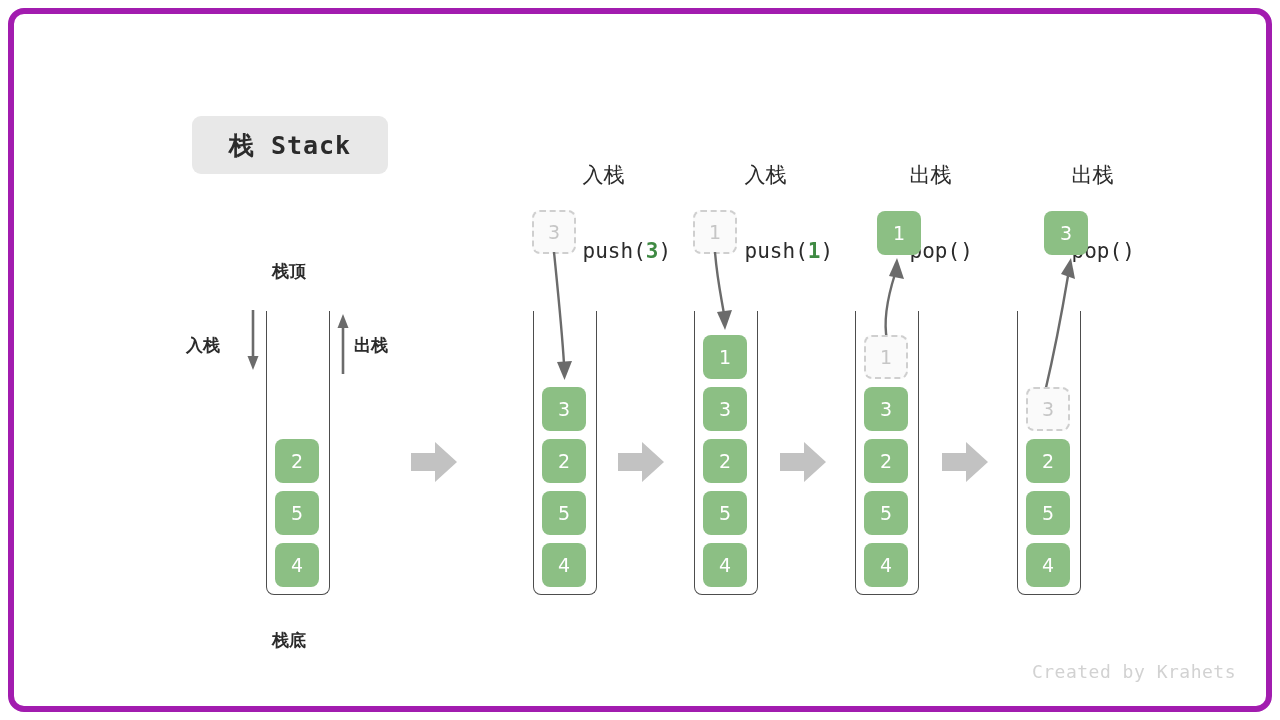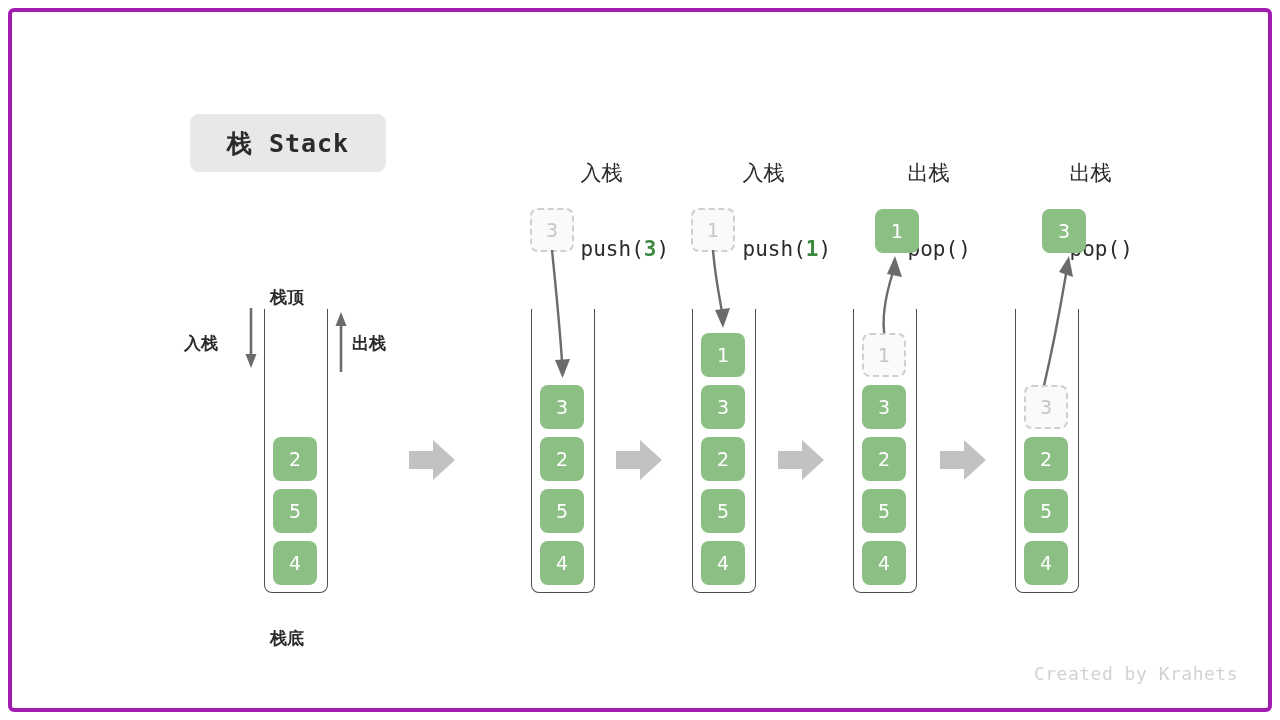--- a/index.html
+++ b/index.html
@@ -7,22 +7,22 @@
     margin: 0; padding: 0;
     width: 1280px; height: 720px;
     background: #ffffff;
     font-family: "DejaVu Sans", "Liberation Sans", sans-serif;
   }
   #card {
     position: absolute;
     left: 8px; top: 8px;
     width: 1264px; height: 704px;
     background: #ffffff;
-    border: 4px solid #a21caf;
-    border-radius: 6px;
+    border: 6px solid #a21caf;
+    border-radius: 16px;
     overflow: hidden;
   }
 
   
   #title-chip {
     position: absolute;
     left: 178px; top: 102px;
     width: 196px; height: 58px;
     background: #e8e8e8;
     border-radius: 9px;
@@ -102,21 +102,21 @@
 </style>
 </head>
 <body>
 
 <div id="card">
 
   <div id="title-chip">
     <span class="t">栈 Stack</span>
   </div>
 
-  <div class="cjk-bold" style="left:258px; top:246px;margin-top:28px;">栈顶</div>
+  <div class="cjk-bold" style="left:258px; top:246px;">栈顶</div>
   <div class="cjk-bold" style="left:258px; top:615px;">栈底</div>
 
   <div class="cjk-bold" style="left:172px; top:320px;">入栈</div>
   <div class="cjk-bold" style="left:340px; top:320px;">出栈</div>
 
   <svg style="position:absolute; left:228px; top:296px;" width="22" height="64">
     <line x1="11" y1="0" x2="11" y2="50" stroke="#6b6b6b" stroke-width="2.6"></line>
     <polygon points="11,60 5.5,46 16.5,46" fill="#6b6b6b"></polygon>
   </svg>
 

